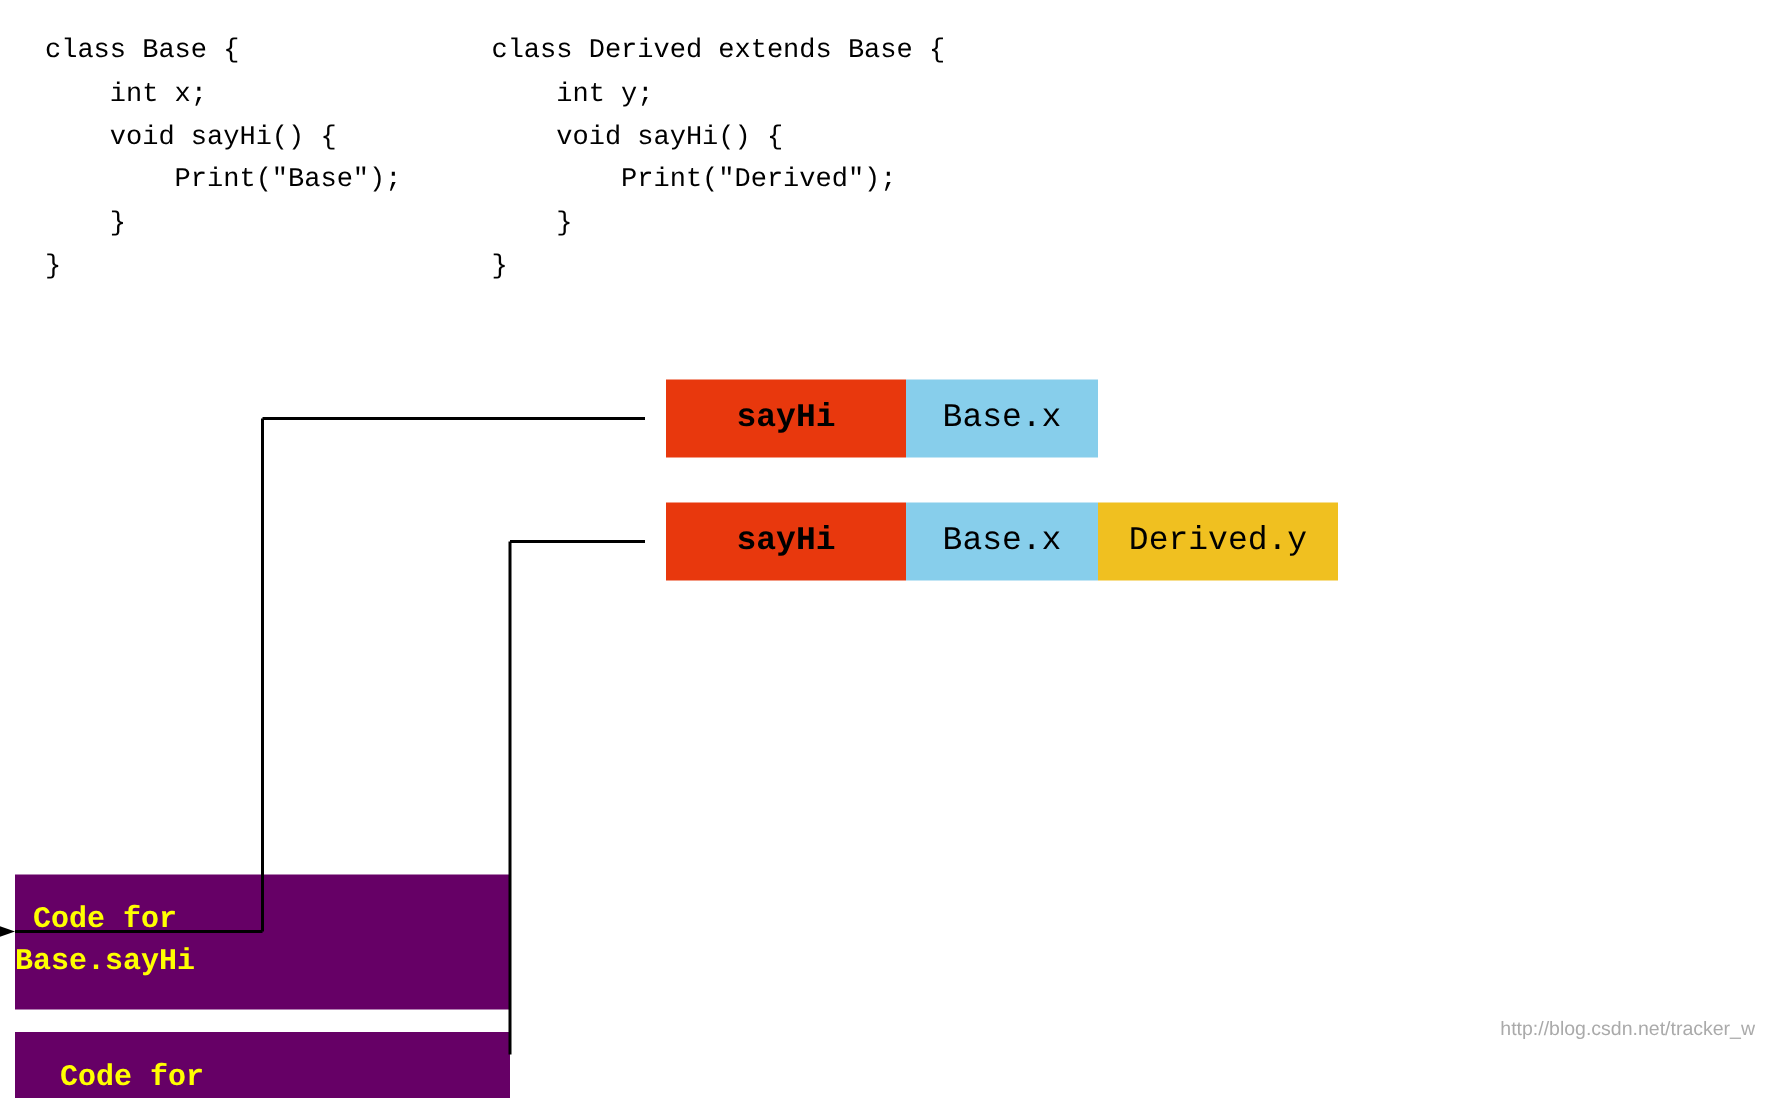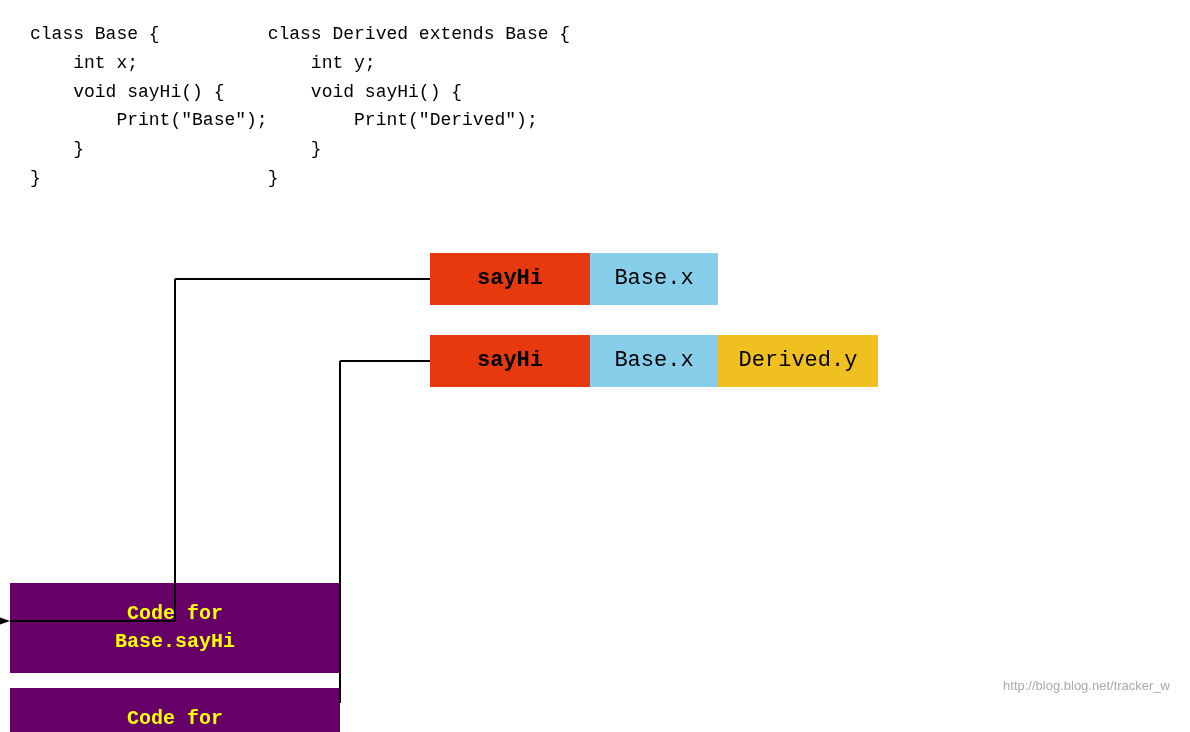--- a/index.html
+++ b/index.html
@@ -9,20 +9,21 @@
       width: 1190px;
       height: 732px;
       overflow: hidden;
       position: relative;
     }
 
     
     .code-section {
       display: flex;
       padding: 20px 30px 10px 30px;
+      gap: 60px;
     }
     .code-block {
       font-size: 18px;
       color: #000000;
       line-height: 1.6;
       white-space: pre;
     }
 
     
     .diagram-section {
@@ -35,20 +36,21 @@
     
     .vtable-container {
       position: absolute;
       left: 430px;
       top: 40px;
     }
 
     .vtable-row {
       display: flex;
       margin-bottom: 0;
+      margin-left: 14px;
     }
 
     .vtable-row-1 {
       margin-bottom: 30px;
     }
 
     .cell {
       display: flex;
       align-items: center;
       justify-content: center;
@@ -83,21 +85,20 @@
 
     
     .code-box {
       position: absolute;
       left: 10px;
       width: 330px;
       height: 90px;
       background: #660066;
       display: flex;
       align-items: center;
-      justify-content: center;
       text-align: center;
     }
 
     .code-box-text {
       color: #ffff00;
       font-size: 20px;
       font-weight: bold;
       font-family: 'Courier New', Courier, monospace;
       line-height: 1.4;
     }
@@ -183,14 +184,14 @@
 
     <line x1="430" y1="66" x2="175" y2="66" stroke="#000000" stroke-width="2"></line>
     <line x1="175" y1="66" x2="175" y2="408" stroke="#000000" stroke-width="2"></line>
     <line x1="175" y1="408" x2="10" y2="408" stroke="#000000" stroke-width="2" marker-end="url(#arrowhead-left)"></line>
 
     <line x1="430" y1="148" x2="340" y2="148" stroke="#000000" stroke-width="2"></line>
     <line x1="340" y1="148" x2="340" y2="513" stroke="#000000" stroke-width="2"></line>
     <line x1="340" y1="513" x2="342" y2="513" stroke="#000000" stroke-width="2" marker-end="url(#arrowhead-left)"></line>
   </svg>
 
-  <div class="watermark">http://blog.blog.net/tracker_w</div>
+  <div class="watermark">http://blog.csdn.net/tracker_w</div>
 </div>
 
 </body></html>

